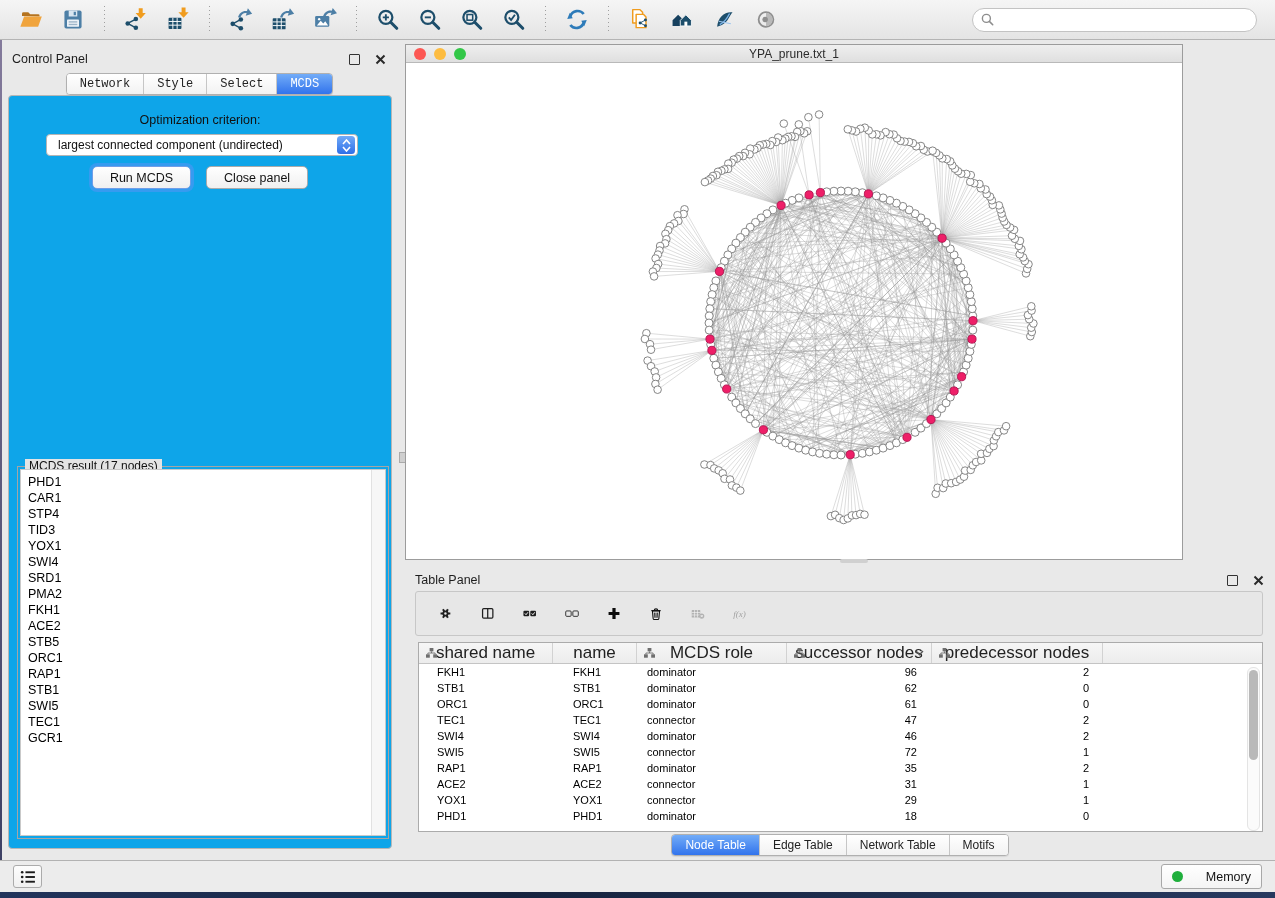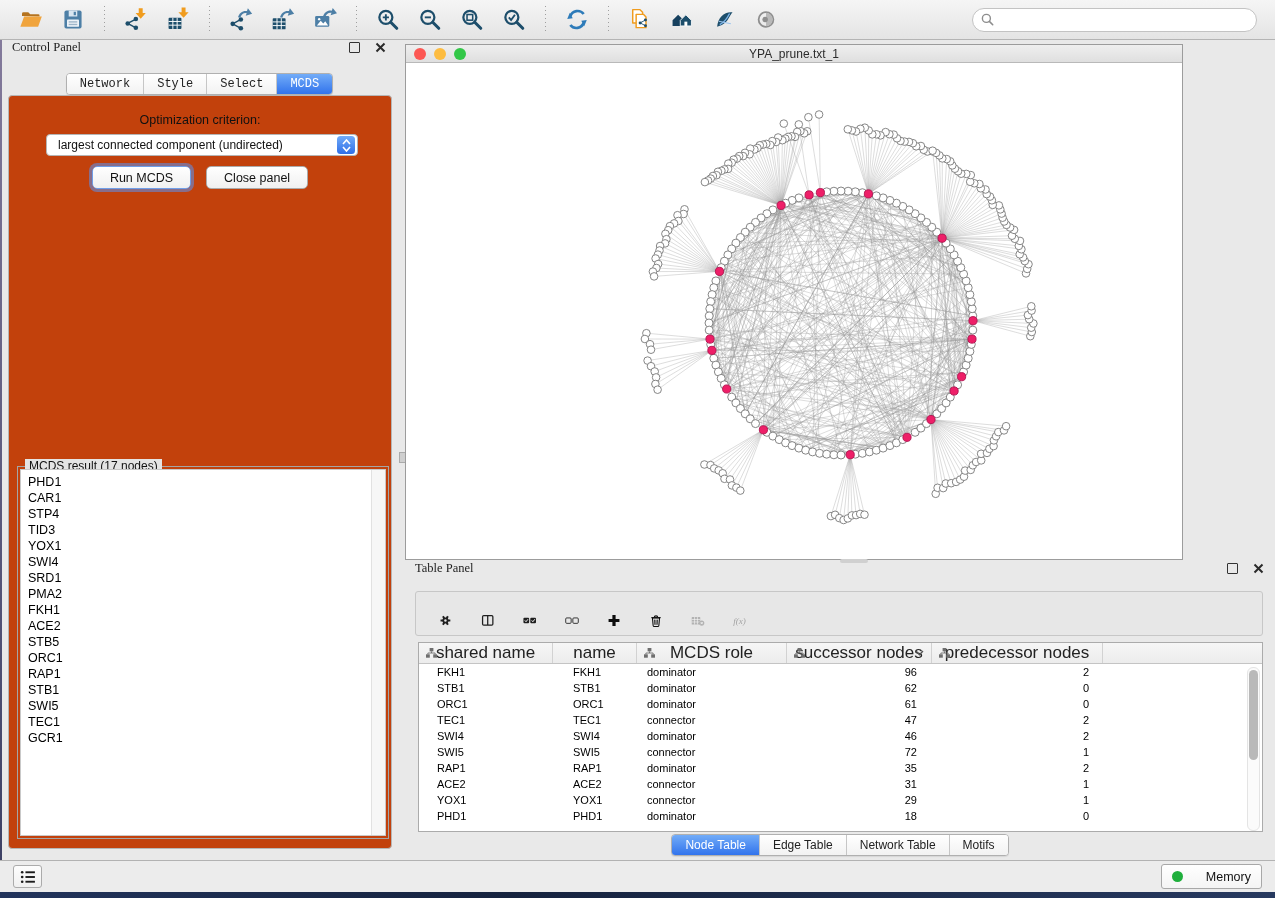--- a/index.html
+++ b/index.html
@@ -27,35 +27,35 @@
     border-radius:12px;display:flex;align-items:center;padding:0 8px;box-sizing:border-box;margin-right:8px;}
   .search-wrap input{border:none;outline:none;flex:1;font-size:12px;background:transparent;
     font-family:"Liberation Sans",sans-serif;margin-left:5px;}
 
   
   .wall-left{left:0;top:40px;width:2px;height:852px;background:linear-gradient(#837a9b,#3b3f63);}
   .wall-bottom{left:0;top:892px;width:1275px;height:6px;background:linear-gradient(90deg,#22345c,#16233f 40%,#27395f);}
 
   
   .control-panel{left:2px;top:40px;width:395px;height:820px;background:#e9e9e9;}
-  .panel-head{height:26px;display:flex;align-items:flex-start;padding:0 10px;font-family:Liberation Serif, serif;}
+  .panel-head{height:26px;display:flex;align-items:flex-end;padding:0 10px;}
   .panel-title{font-size:12.5px;color:#1d1d1d;}
   .panel-head .wctl{margin-left:auto;display:flex;align-items:center;gap:12px;}
   .wbtn{width:14px;height:14px;display:flex;align-items:center;justify-content:center;cursor:default;}
   .wbtn .sq{width:9px;height:9px;border:1.4px solid #333;border-radius:1px;display:block;}
 
   .seg-row{display:flex;justify-content:center;margin-top:7px;font-family:Liberation Mono, monospace;}
   .seg{display:flex;border:1px solid #b0b0b0;border-radius:4px;overflow:hidden;
     background:#fff;box-shadow:0 1px 1px rgba(0,0,0,.08);}
   .seg .seg-item{padding:3px 13px;font-size:12px;color:#222;background:linear-gradient(#ffffff,#f2f2f2);
     border-right:1px solid #c6c6c6;cursor:default;}
   .seg .seg-item:last-child{border-right:none;}
   .seg .seg-item.active{background:linear-gradient(#72acf8,#3173ec);color:#fff;}
 
-  .cp-inner{left:6px;top:55px;width:382px;height:752px;background:#c2410c;
+  .cp-inner{left:6px;top:55px;width:382px;height:752px;background:#0ea5e9;
     border:1px solid #b6b6b6;border-radius:4px;}
   .opt-label{margin-top:17px;text-align:center;font-size:12.5px;color:#111;}
   .select{left:37px;top:38px;width:312px;height:22px;background:#fff;border:1px solid #b5b5b5;
     border-radius:4px;display:flex;align-items:center;font-size:12px;color:#111;
     padding-left:11px;box-sizing:border-box;cursor:default;}
   .select .stepper{margin-left:auto;width:18px;height:18px;margin-right:2px;border-radius:3.5px;
     background:linear-gradient(#71abf8,#2f6fe8);display:flex;flex-direction:column;
     align-items:center;justify-content:center;gap:1px;}
   .btn-row{left:0;top:70px;width:100%;display:flex;justify-content:center;gap:15px;}
   .pushbtn{height:23px;padding:0 17px;font-size:12.5px;color:#111;
@@ -83,21 +83,21 @@
     display:flex;align-items:center;position:relative;}
   .lights{display:flex;gap:8px;margin-left:8px;}
   .light{width:12px;height:12px;border-radius:50%;display:block;cursor:default;}
   .net-title{position:absolute;left:0;right:0;text-align:center;font-size:12px;color:#2c2c2c;}
   .net-canvas{position:absolute;left:0;top:18px;right:0;bottom:0;background:#fff;overflow:hidden;}
 
   
   .table-panel{left:8px;top:521px;width:870px;height:299px;background:#e9e9e9;}
   .tp-handle{position:absolute;left:50%;top:-2px;width:28px;height:4px;background:#d0d0d0;border-radius:2px;}
   .tp-toolbar{left:10px;top:30px;width:848px;height:45px;background:#e7e7e7;border:1px solid #c7c7c7;
-    border-radius:3px;display:flex;align-items:flex-end;padding-left:16px;box-sizing:border-box;gap:14px;}
+    border-radius:3px;display:flex;align-items:center;padding-left:16px;box-sizing:border-box;gap:14px;}
   .tp-iconbtn{width:28px;height:30px;display:flex;align-items:center;justify-content:center;
     background:transparent;border:none;cursor:default;}
   .grid-table{left:13px;top:81px;width:845px;height:190px;background:#fff;border:1px solid #ababab;
     box-sizing:border-box;overflow:hidden;}
   .thead,.trow{display:grid;grid-template-columns:134px 84px 150px 145px 171px 1fr;}
   .thead{height:20px;background:linear-gradient(#f6f6f6,#ececec);border-bottom:1px solid #c4c4c4;}
   .th{position:relative;display:flex;align-items:flex-start;justify-content:center;
     font-size:17px;color:#222;border-right:1px solid #d2d2d2;cursor:default;}
   .th:last-child,.th.filler{border-right:none;}
   .th .org-ic{position:absolute;left:7px;top:5px;}

